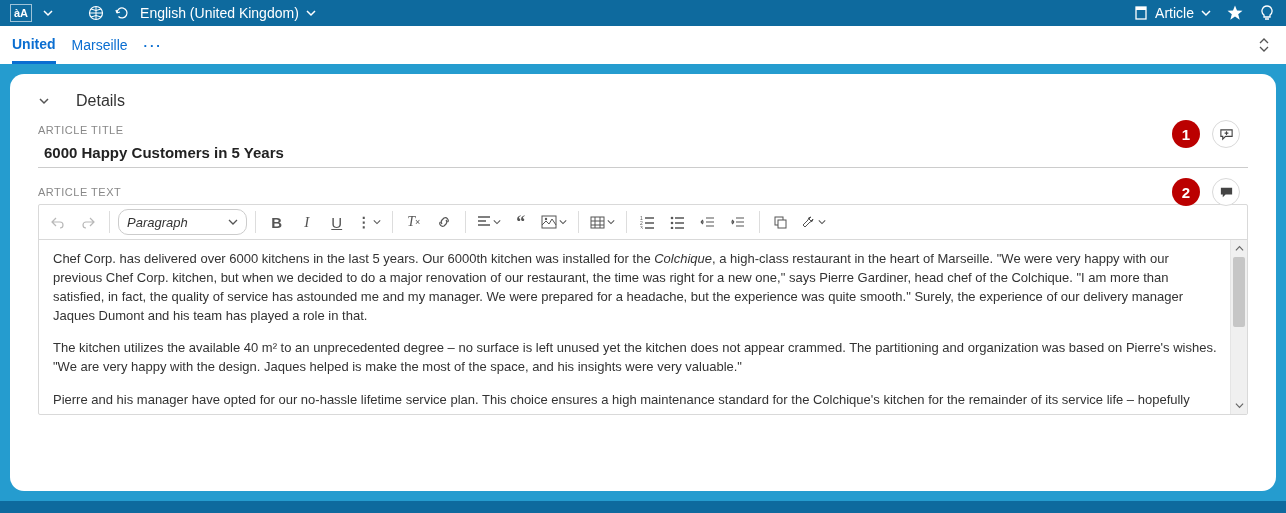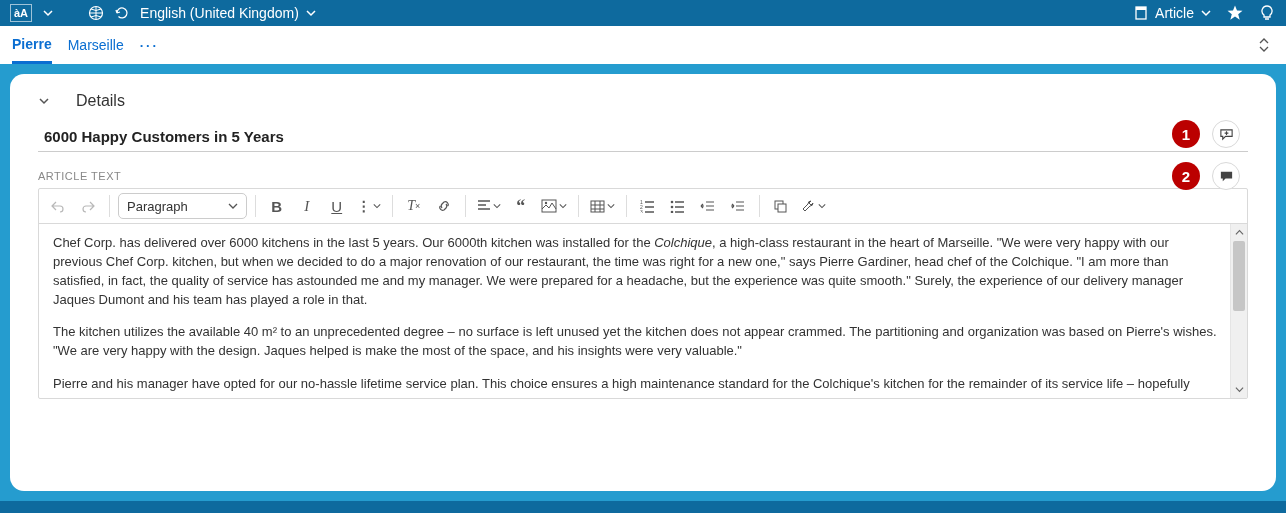--- a/index.html
+++ b/index.html
@@ -143,21 +143,22 @@
   .style-select {
     border:1px solid #ccc;
     height:26px;
     padding: 0 8px;
     display:flex;
     align-items:center;
     gap:40px;
     cursor:pointer;
     font-size:13px;
     color:#333;
-    border-radius:5px;
+    border-radius:10px;
+    font-style:italic;
   }
   .chev-dn { display:inline-flex; }
 
   .editor-body {
     position:relative;
     height: 174px;
   }
   .editor-content {
     padding: 10px 14px;
     font-size: 13px;
@@ -234,21 +235,21 @@
     </span>
     <span class="tb-icon">
       <svg width="18" height="18" viewBox="0 0 18 18">
           <path d="M9 2 a5 5 0 0 1 3 9 v2 h-6 v-2 a5 5 0 0 1 3 -9 Z M7 15 h4" stroke="#fff" stroke-width="1.3" fill="none"></path>
         </svg>
     </span>
   </div>
 </div>
 
 <div class="tabbar">
-  <div class="tab active">Pierre</div>
+  <div class="tab active">United</div>
   <div class="tab">Marseille</div>
   <div class="tab-more">···</div>
   <div class="expand">
     <svg width="12" height="7" viewBox="0 0 12 7">
         <path d="M2 5 L6 1 L10 5" stroke="#555" stroke-width="1.3" fill="none"></path>
       </svg>
     <svg width="12" height="7" viewBox="0 0 12 7">
         <path d="M2 2 L6 6 L10 2" stroke="#555" stroke-width="1.3" fill="none"></path>
       </svg>
   </div>
@@ -265,20 +266,21 @@
     </div>
 
     <div class="field-block">
       <div class="badge" style="top:-4px;">1</div>
       <div class="comment-btn" style="top:-4px;">
         <svg width="15" height="15" viewBox="0 0 16 16">
             <path d="M2 3 h12 v7 h-7 l-3 3 v-3 h-2 Z" stroke="#444" stroke-width="1.2" fill="none"></path>
             <path d="M8 4.5 v4 M6 6.5 h4" stroke="#444" stroke-width="1.2"></path>
           </svg>
       </div>
+      <div class="field-label">ARTICLE TITLE</div>
       <input type="text" class="title-input" value="6000 Happy Customers in 5 Years" style="">
     </div>
 
     <div class="field-block" style="margin-bottom:6px;">
       <div class="badge" style="top:-8px;">2</div>
       <div class="comment-btn" style="top:-8px;">
         <svg width="15" height="15" viewBox="0 0 16 16">
             <path d="M2 3 h12 v7 h-7 l-3 3 v-3 h-2 Z" fill="#444"></path>
           </svg>
       </div>

